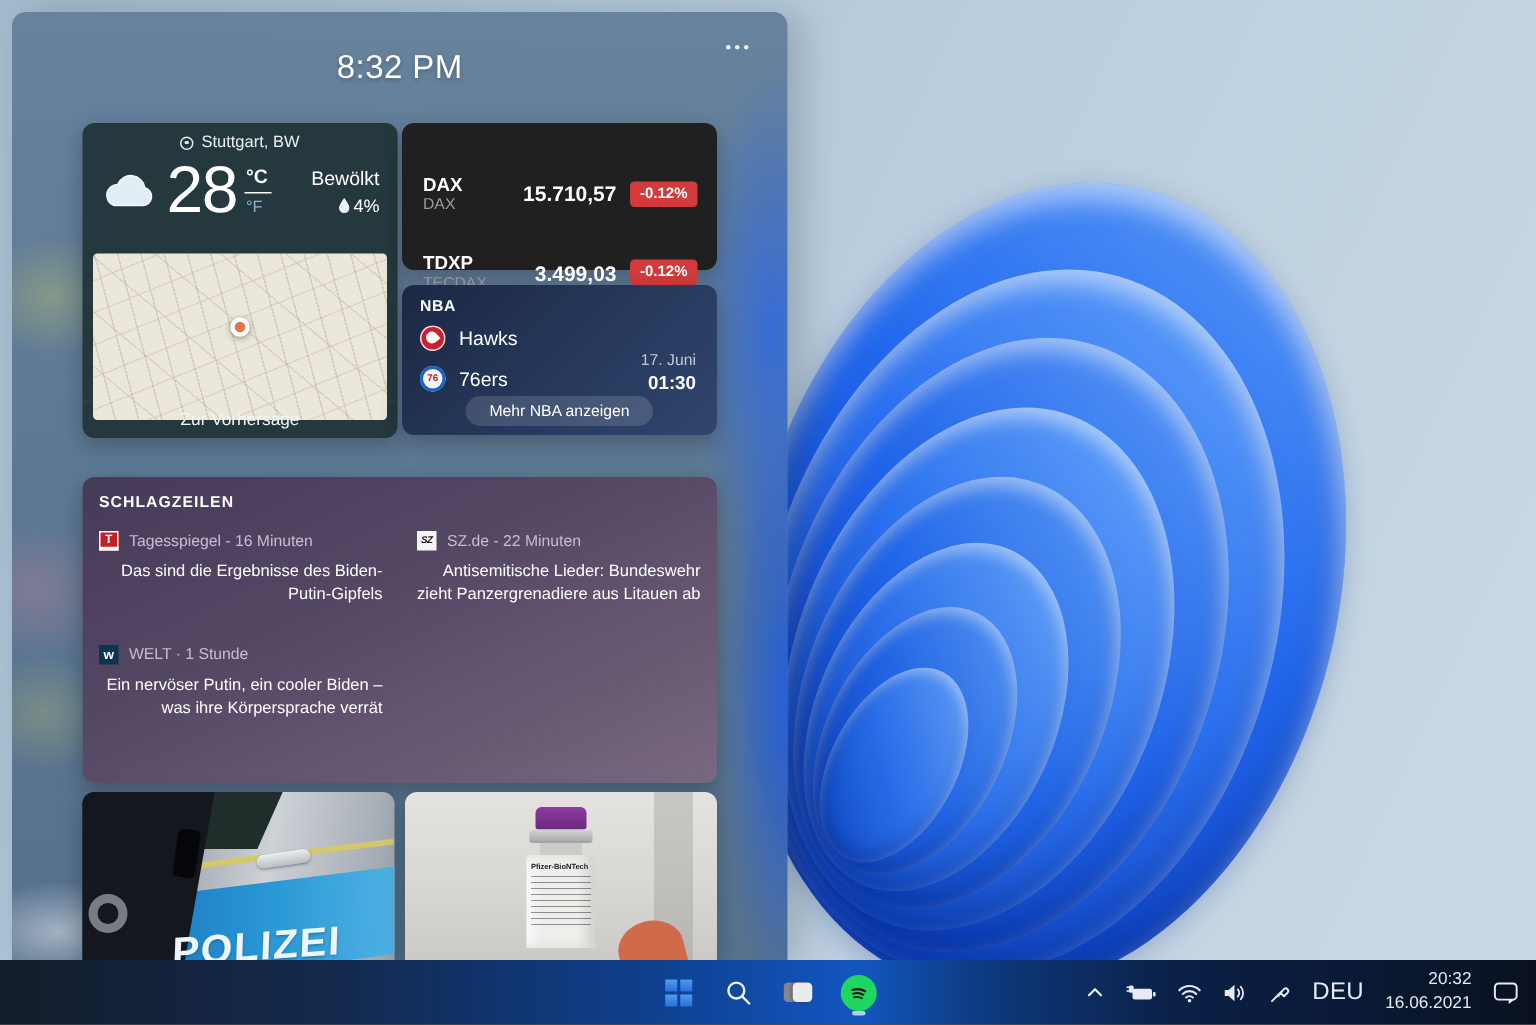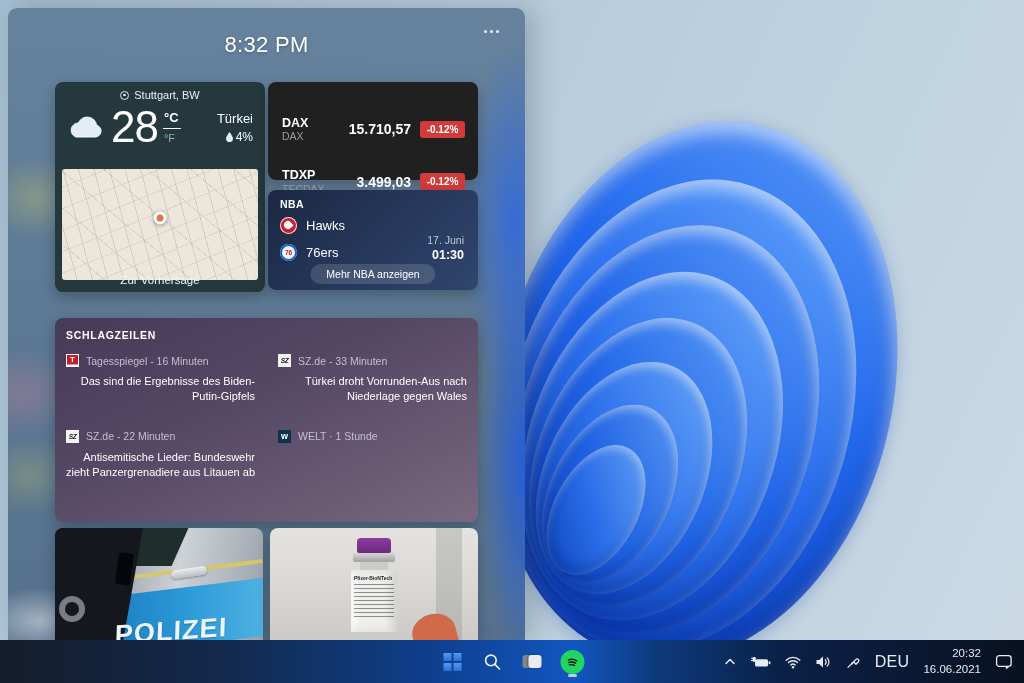--- a/index.html
+++ b/index.html
@@ -221,21 +221,21 @@
           <svg class="ic" width="38" height="24" viewBox="0 0 38 24">
             <path d="M9 22 h19 a6 6 0 0 0 1.6-11.8 A9.5 9.5 0 0 0 11.4 8 A7.2 7.2 0 0 0 9 22 Z" fill="#e2edf6" stroke="#f4f9fd" stroke-width="1"></path>
           </svg>
         </span>
         <span class="w-temp">28</span>
         <span class="w-units">
           <span class="w-unit-c">°C</span>
           <span class="w-unit-f">°F</span>
         </span>
         <span class="w-right">
-          <div class="w-cond">Türkei</div>
+          <div class="w-cond">Bewölkt</div>
           <div class="w-precip">
             <span>
               <svg class="ic" width="7" height="10" viewBox="0 0 7 10">
                 <path d="M3.5 0 C3.5 0 0 4.6 0 6.6 a3.5 3.5 0 0 0 7 0 C7 4.6 3.5 0 3.5 0 Z" fill="#e8f1f8"></path>
               </svg>
             </span>
             <span>4%</span>
           </div>
         </span>
       </div>
@@ -287,36 +287,30 @@
         <div class="h-item">
           <div class="h-meta">
             <span class="src-icon src-t">T</span>
             <span>Tagesspiegel - 16 Minuten</span>
           </div>
           <div class="h-head">Das sind die Ergebnisse des Biden-Putin-Gipfels</div>
         </div>
         <div class="h-item">
           <div class="h-meta">
             <span class="src-icon src-sz">SZ</span>
-            <span>SZ.de - 33 Minuten</span>
-          </div>
-          <div class="h-head">Türkei droht Vorrunden-Aus nach Niederlage gegen Wales</div>
-        </div>
-        <div class="h-item">
-          <div class="h-meta">
-            <span class="src-icon src-sz">SZ</span>
             <span>SZ.de - 22 Minuten</span>
           </div>
           <div class="h-head">Antisemitische Lieder: Bundeswehr zieht Panzergrenadiere aus Litauen ab</div>
         </div>
         <div class="h-item">
           <div class="h-meta">
             <span class="src-icon src-welt">w</span>
             <span>WELT · 1 Stunde</span>
           </div>
+          <div class="h-head">Ein nervöser Putin, ein cooler Biden – was ihre Körpersprache verrät</div>
         </div>
       </div>
     </div>
 
     <div class="card photo photo-police">
       <div class="pc-window"></div>
       <div class="pc-stripe"></div>
       <div class="pc-blue"></div>
       <div class="pc-handle"></div>
       <div class="pc-officer"></div>

